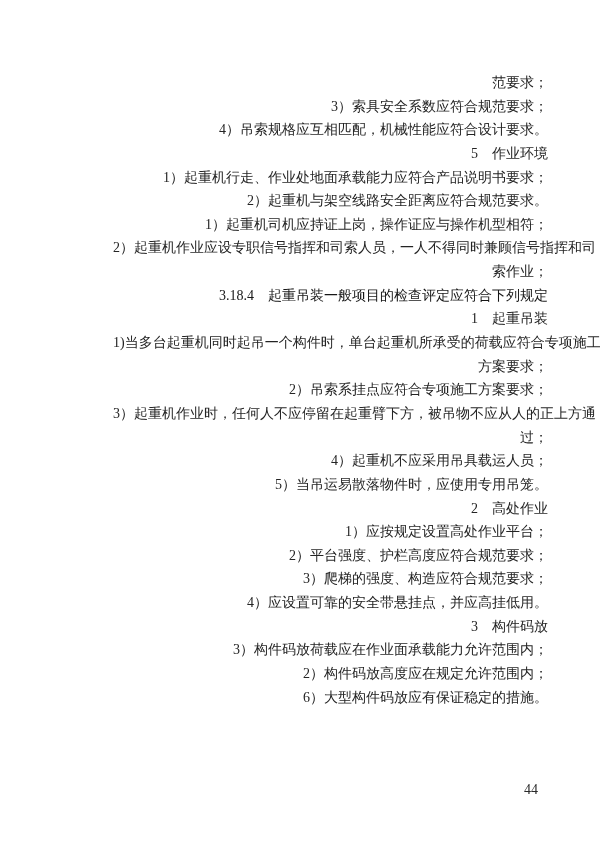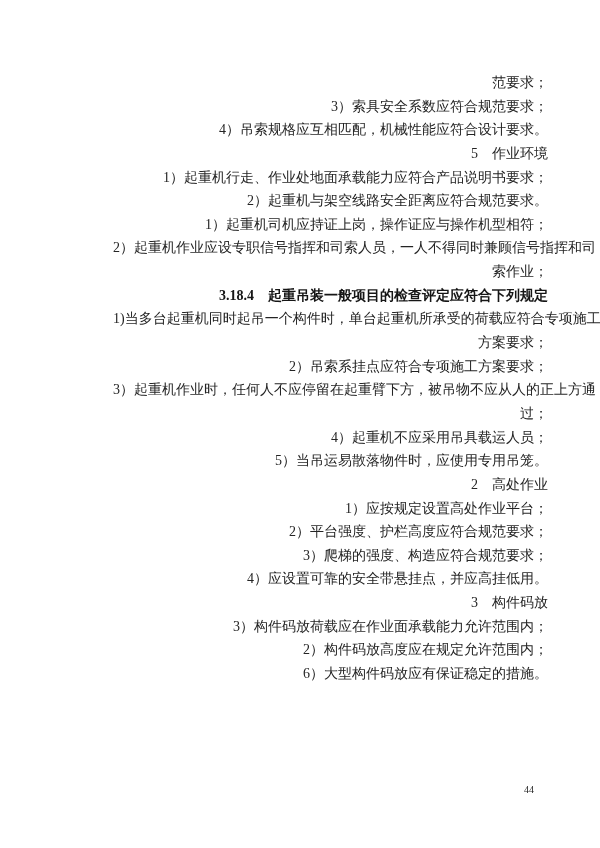--- a/index.html
+++ b/index.html
@@ -30,48 +30,49 @@
     height: 23.65px;
     white-space: nowrap;
   }
   
   .cont { text-indent: 0; }
   
   .item { text-indent: 25px; }
   
   .sect {
     text-indent: 2px;
-    font-weight: bold;
+    font-weight: normal;
     color: #161616;
   }
   .page-number {
     position: absolute;
     left: 524px;
     top: 783px;
-    font-size: 10px;
+    font-size: 14px;
     line-height: 14px;
     color: #2a2a2a;
     font-family: "Liberation Serif", "DejaVu Serif", serif;
   }
 </style>
 </head>
 <body>
 
 <div class="page">
   <div class="content">
     <div class="line cont">范要求；</div>
     <div class="line item">3）索具安全系数应符合规范要求；</div>
     <div class="line item">4）吊索规格应互相匹配，机械性能应符合设计要求。</div>
     <div class="line item">5　作业环境</div>
     <div class="line item">1）起重机行走、作业处地面承载能力应符合产品说明书要求；</div>
     <div class="line item">2）起重机与架空线路安全距离应符合规范要求。</div>
     <div class="line item">1）起重机司机应持证上岗，操作证应与操作机型相符；</div>
     <div class="line item">2）起重机作业应设专职信号指挥和司索人员，一人不得同时兼顾信号指挥和司</div>
     <div class="line cont">索作业；</div>
     <div class="line sect">3.18.4　起重吊装一般项目的检查评定应符合下列规定</div>
+    <div class="line item">1　起重吊装</div>
     <div class="line item">1)当多台起重机同时起吊一个构件时，单台起重机所承受的荷载应符合专项施工</div>
     <div class="line cont">方案要求；</div>
     <div class="line item">2）吊索系挂点应符合专项施工方案要求；</div>
     <div class="line item">3）起重机作业时，任何人不应停留在起重臂下方，被吊物不应从人的正上方通</div>
     <div class="line cont">过；</div>
     <div class="line item">4）起重机不应采用吊具载运人员；</div>
     <div class="line item">5）当吊运易散落物件时，应使用专用吊笼。</div>
     <div class="line item">2　高处作业</div>
     <div class="line item">1）应按规定设置高处作业平台；</div>
     <div class="line item">2）平台强度、护栏高度应符合规范要求；</div>

